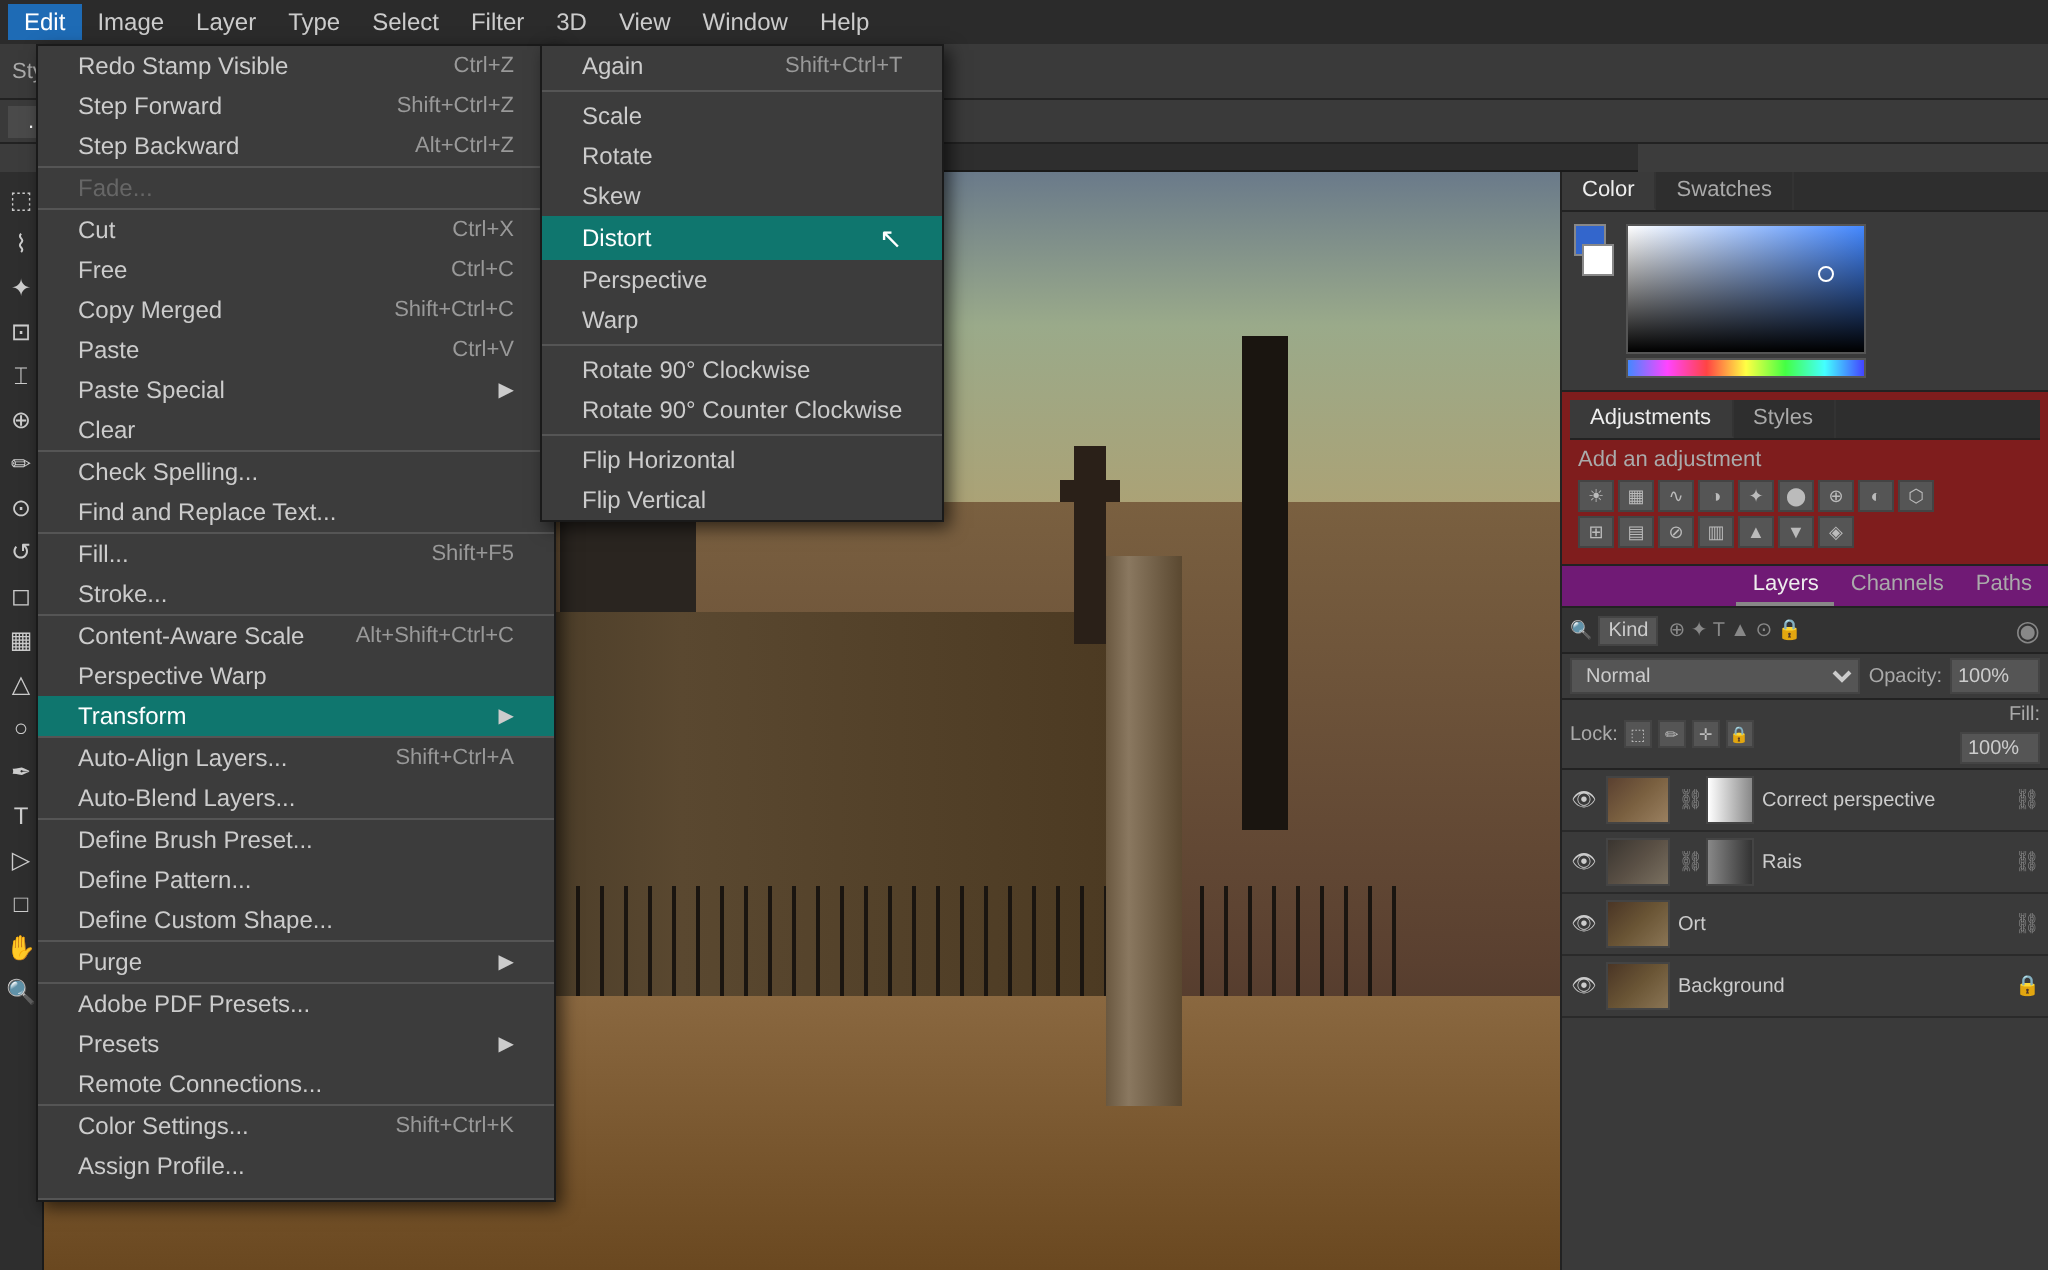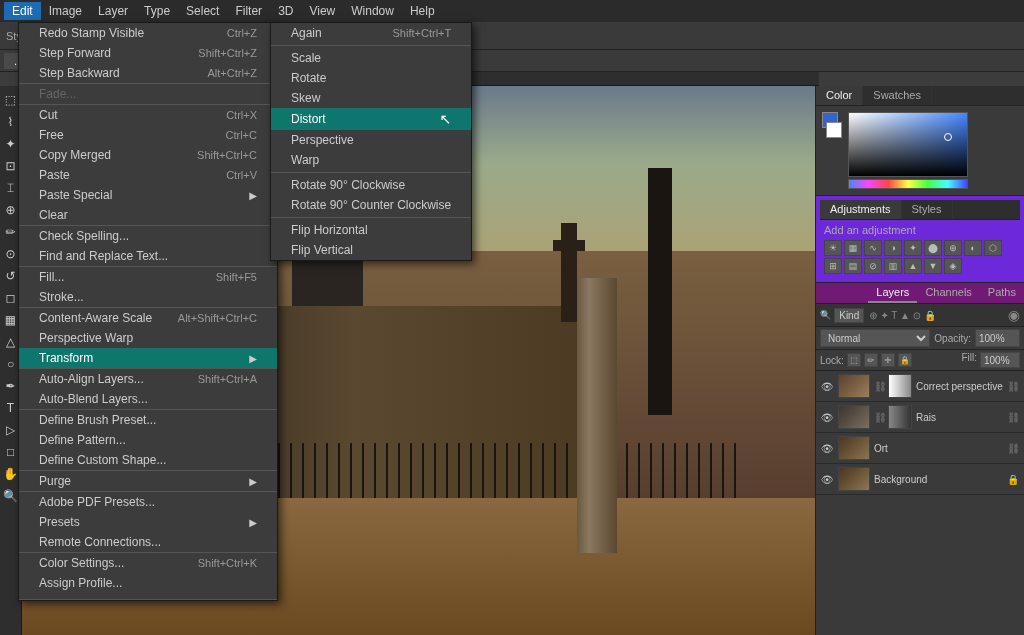--- a/index.html
+++ b/index.html
@@ -30,47 +30,47 @@
     #main-layout { display: flex; height: calc(635px - 22px - 28px - 22px - 14px); }
 
     
     #left-toolbar { width: 22px; background: #2e2e2e; border-right: 1px solid #1a1a1a; display: flex; flex-direction: column; align-items: center; padding: 4px 0; gap: 2px; }
     .tool-btn { width: 20px; height: 20px; background: transparent; border: none; color: #ccc; font-size: 12px; cursor: pointer; display: flex; align-items: center; justify-content: center; }
 
     
     #canvas-area { flex: 1; background: #4a4a4a; position: relative; overflow: hidden; }
 
     
-    #right-panel { width: 209px; background: #3a3a3a; border-left: 1px solid #222; display: flex; flex-direction: column; }
+    #right-panel { width: 244px; background: #3a3a3a; border-left: 1px solid #222; display: flex; flex-direction: column; }
 
     
     .panel-tabs { display: flex; background: #2e2e2e; border-bottom: 1px solid #222; }
     .panel-tab { padding: 3px 10px; font-size: 11px; color: #aaa; cursor: pointer; border-right: 1px solid #333; }
     .panel-tab.active { background: #3a3a3a; color: #eee; border-bottom: 1px solid #3a3a3a; }
 
     .color-panel { padding: 6px; background: #3a3a3a; }
 
     
-    .adj-panel { background: #6d28d9; border-top: 1px solid #222; padding: 4px; }
+    .adj-panel { background: #7f1d1d; border-top: 1px solid #222; padding: 4px; }
     .adj-title { font-size: 11px; color: #aaa; margin-bottom: 4px; }
     .adj-icons { display: flex; gap: 2px; flex-wrap: wrap; }
     .adj-icon { width: 18px; height: 16px; background: #555; border: 1px solid #444; display: flex; align-items: center; justify-content: center; font-size: 9px; color: #bbb; cursor: pointer; }
 
     
     .layers-panel { flex: 1; background: #3a3a3a; border-top: 1px solid #222; display: flex; flex-direction: column; }
     .layers-tabs { display: flex; background: #701a75; border-bottom: 1px solid #222; justify-content: flex-end; }
     .layers-tab { padding: 3px 8px; font-size: 11px; color: #aaa; cursor: pointer; }
     .layers-tab.active { color: #eee; border-bottom: 2px solid #888; }
     .layers-options { padding: 3px 4px; background: #333; border-bottom: 1px solid #222; display: flex; align-items: center; gap: 3px; }
     .layers-mode-row { display: flex; align-items: center; padding: 2px 4px; border-bottom: 1px solid #222; font-size: 10px; gap: 4px; }
     .layers-mode-sel { background: #555; border: 1px solid #444; color: #ccc; font-size: 10px; height: 18px; padding: 1px 3px; flex: 1; }
     .layers-opacity { background: #555; border: 1px solid #444; color: #ccc; font-size: 10px; height: 18px; padding: 1px 3px; width: 45px; }
     .layers-lock-row { display: flex; align-items: center; padding: 2px 4px; border-bottom: 1px solid #222; font-size: 10px; gap: 3px; }
     .lock-icon-sm { width: 14px; height: 14px; background: #555; border: 1px solid #444; display: flex; align-items: center; justify-content: center; font-size: 8px; color: #bbb; }
-    .layers-fill { display: flex; align-items: flex-start; gap: 3px; margin-left: auto; }
+    .layers-fill { display: flex; align-items: flex-end; gap: 3px; margin-left: auto; flex-direction: column; }
     .layers-fill-input { background: #555; border: 1px solid #444; color: #ccc; font-size: 10px; height: 16px; padding: 1px 3px; width: 40px; }
 
     .layer-item { display: flex; align-items: center; padding: 3px 4px; border-bottom: 1px solid #2a2a2a; gap: 4px; cursor: pointer; }
     .layer-vis { width: 14px; height: 14px; display: flex; align-items: center; justify-content: center; font-size: 10px; cursor: pointer; }
     .layer-thumb { width: 32px; height: 24px; background: #666; border: 1px solid #444; object-fit: cover; flex-shrink: 0; }
     .layer-mask { width: 24px; height: 24px; background: #888; border: 1px solid #444; flex-shrink: 0; }
     .layer-name { font-size: 10px; color: #ccc; flex: 1; overflow: hidden; text-overflow: ellipsis; white-space: nowrap; }
     .layer-chain { width: 10px; color: #888; font-size: 10px; }
 
     

